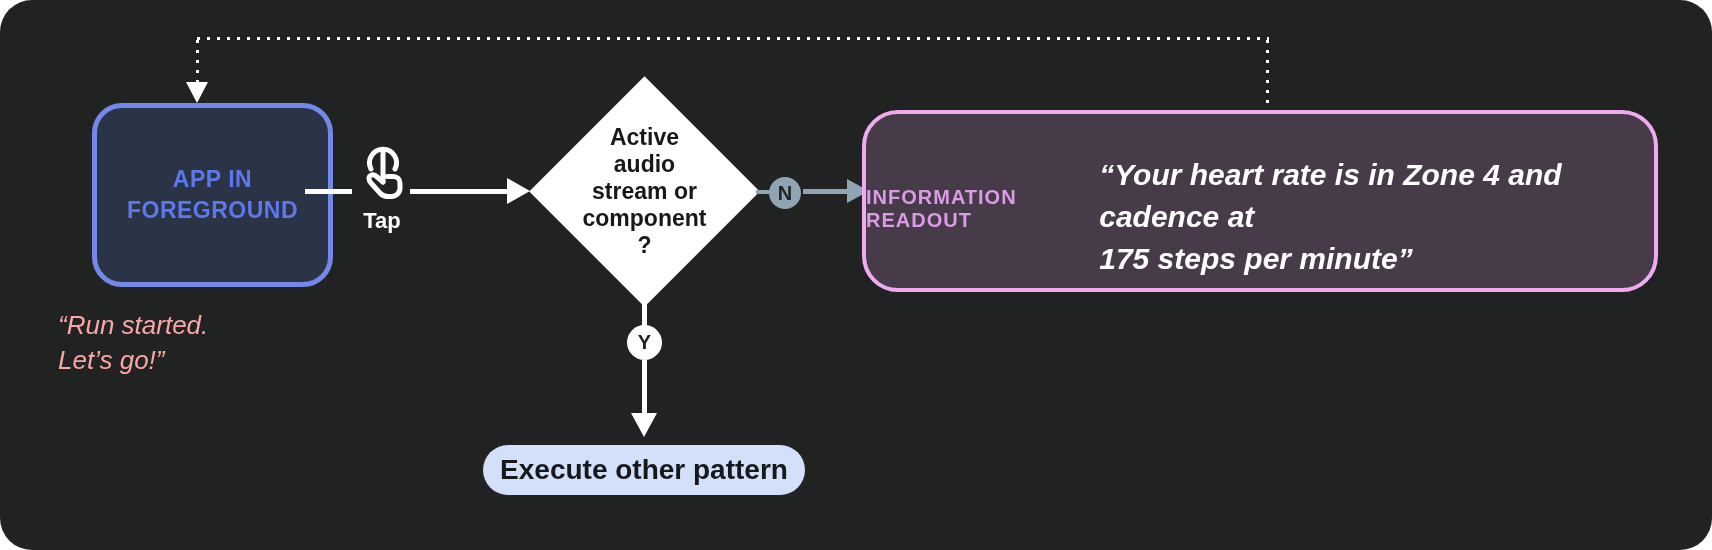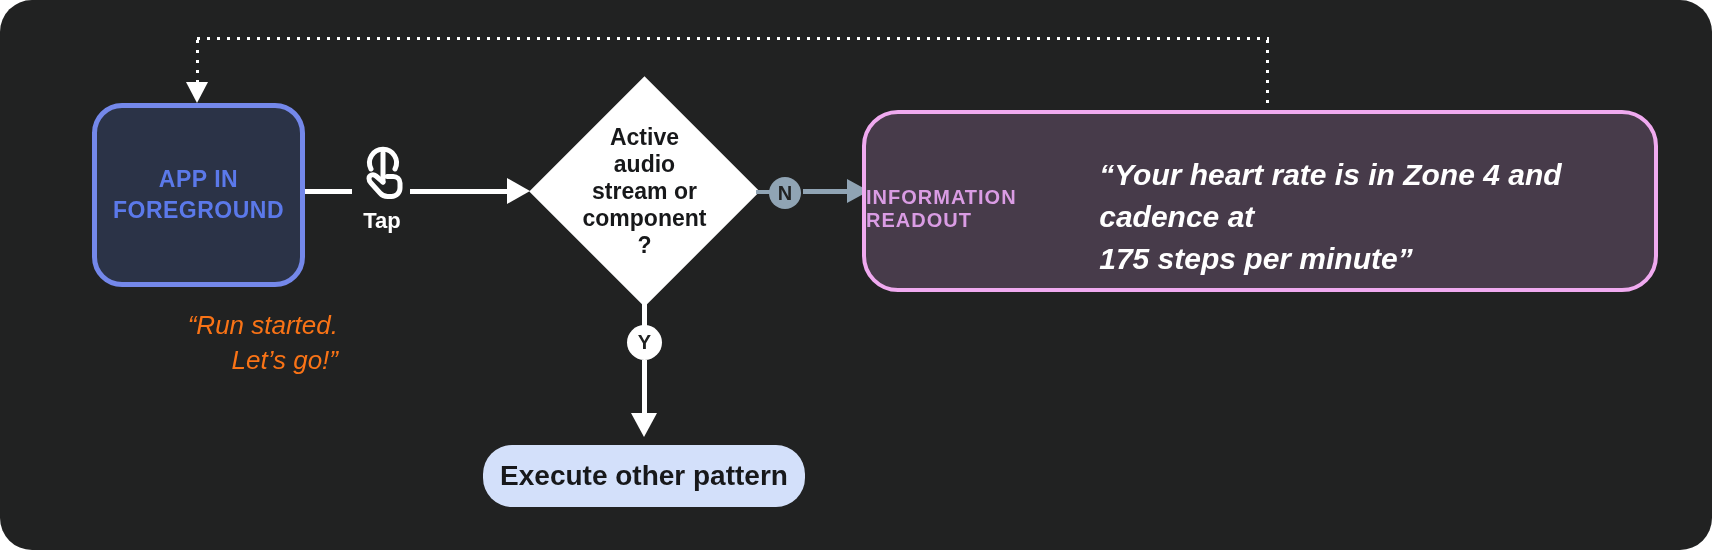--- a/index.html
+++ b/index.html
@@ -9,27 +9,27 @@
   }
   
   .dot-h{position:absolute;height:3px;background:repeating-linear-gradient(90deg,#ffffff 0 3px,transparent 3px 10px);}
   .dot-v{position:absolute;width:3px;background:repeating-linear-gradient(180deg,#ffffff 0 3px,transparent 3px 10px);}
   .fb-h{left:197px;top:37px;width:1072px;}
   .fb-vl{left:196px;top:40px;height:42px;}
   .fb-vr{left:1266px;top:40px;height:66px;}
   .fb-arrow{position:absolute;left:186px;top:82px;width:0;height:0;
     border-left:11px solid transparent;border-right:11px solid transparent;border-top:21px solid #ffffff;}
   
-  .app-node{position:absolute;left:92px;top:103px;width:213px;height:184px;box-sizing:border-box;
+  .app-node{position:absolute;left:92px;top:103px;width:241px;height:184px;box-sizing:border-box;
     background:#2b3347;border:5px solid #7488ea;border-radius:30px;
     display:flex;align-items:center;justify-content:center;}
   .app-node .label{color:#5b79ea;font-weight:bold;font-size:23px;line-height:1.35;
     letter-spacing:0.5px;text-align:center;white-space:pre-line;}
-  .app-caption{position:absolute;left:58px;top:308px;width:280px;text-align:right;
-    color:#f97316;font-style:italic;font-size:26px;line-height:1.35;white-space:pre-line;}
+  .app-caption{position:absolute;left:58px;top:308px;width:280px;text-align:left;
+    color:#fca5a5;font-style:italic;font-size:26px;line-height:1.35;white-space:pre-line;}
   
   .wline{position:absolute;height:5px;background:#ffffff;}
   .l1{left:305px;top:189px;width:47px;}
   .l2{left:410px;top:189px;width:97px;}
   .arr-right-white{position:absolute;left:507px;top:178px;width:0;height:0;
     border-top:13px solid transparent;border-bottom:13px solid transparent;border-left:23px solid #ffffff;}
   
   .tap-icon{position:absolute;left:356px;top:140px;}
   .tap-label{position:absolute;left:344px;top:208px;width:76px;text-align:center;
     color:#ffffff;font-weight:bold;font-size:22px;}
@@ -53,21 +53,21 @@
   .readout .title{color:#da9ce4;font-weight:bold;font-size:20px;letter-spacing:1px;}
   .readout .quote{margin-top:16px;color:#ffffff;font-weight:bold;font-style:italic;font-size:30px;
     line-height:1.4;text-align:left;white-space:pre-line;}
   
   .y-stub{position:absolute;left:642px;top:304px;width:5px;height:22px;background:#ffffff;}
   .badge-y{left:627px;top:325px;width:35px;height:35px;background:#ffffff;color:#212222;}
   .y-shaft{position:absolute;left:642px;top:360px;width:5px;height:53px;background:#ffffff;}
   .arr-down-white{position:absolute;left:631px;top:413px;width:0;height:0;
     border-left:13px solid transparent;border-right:13px solid transparent;border-top:24px solid #ffffff;}
   
-  .pill{position:absolute;left:483px;top:445px;width:322px;height:62px;background:#d3e0fa;
+  .pill{position:absolute;left:483px;top:445px;width:322px;height:50px;background:#d3e0fa;
     border-radius:29px;display:flex;align-items:center;justify-content:center;}
   .pill .label{color:#17181a;font-weight:bold;font-size:28px;}
 </style>
 </head>
 <body>
 
 <div class="panel">
 
   <div class="dot-h fb-h"></div>
   <div class="dot-v fb-vl"></div>

